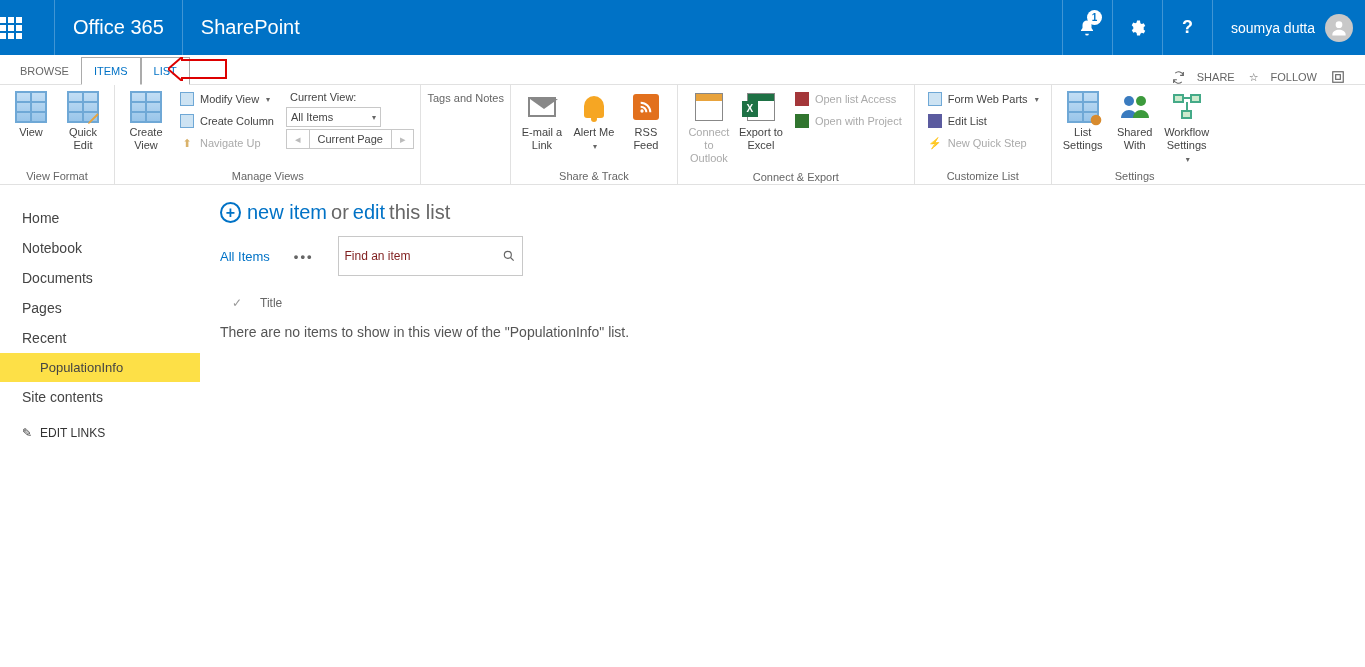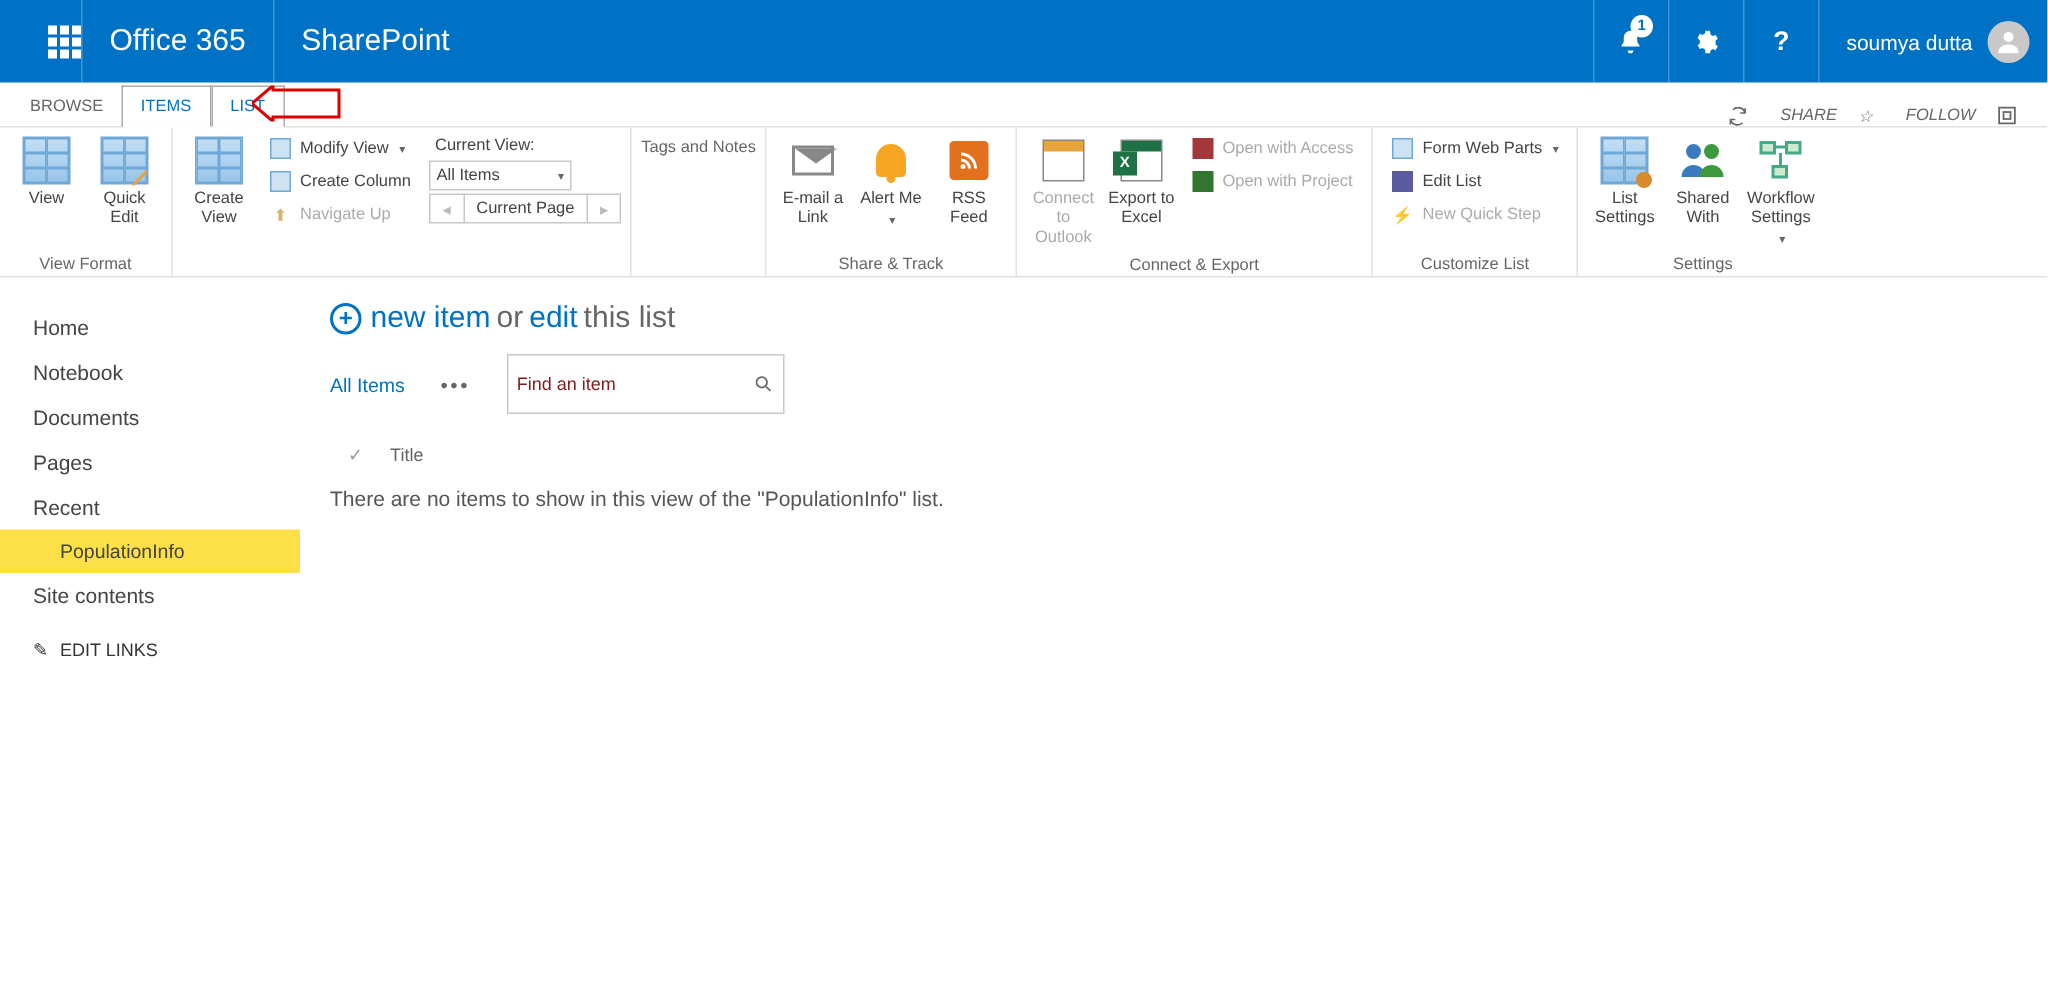--- a/index.html
+++ b/index.html
@@ -1,36 +1,36 @@
 <!DOCTYPE html>
 <html><head>
 <meta charset="utf-8">
 <style>
 * { box-sizing: border-box; margin: 0; padding: 0; }
 body { font-family: "Segoe UI", Tahoma, sans-serif; font-size: 13px; color: #444; background: #fff; width: 1365px; }
 .suitebar { height: 55px; background: #0072c6; color: #fff; display: flex; align-items: stretch; }
-.suite-cell { display: flex; align-items: center; justify-content: flex-end; padding: 0 18px; border-right: 1px solid rgba(255,255,255,0.25); }
+.suite-cell { display: flex; align-items: center; justify-content: flex-start; padding: 0 18px; border-right: 1px solid rgba(255,255,255,0.25); }
 .suite-cell.noborder { border-right: none; }
 .waffle { width: 55px; padding: 0; }
 .waffle-grid { display: grid; grid-template-columns: repeat(3,6px); grid-template-rows: repeat(3,6px); gap: 2px; }
 .waffle-grid span { background: #fff; width: 6px; height: 6px; }
 .suite-brand { font-size: 20px; color: #fff; font-weight: 400; }
 .suite-right { margin-left: auto; display: flex; align-items: stretch; }
 .suite-icon { width: 50px; display: flex; align-items: center; justify-content: center; border-left: 1px solid rgba(255,255,255,0.25); position: relative; font-size: 18px; }
 .badge { position: absolute; top: 10px; right: 10px; background: #fff; color: #0072c6; border-radius: 50%; width: 15px; height: 15px; font-size: 10px; display: flex; align-items: center; justify-content: center; font-weight: bold; }
 .suite-user { padding: 0 12px 0 18px; display: flex; align-items: center; gap: 10px; border-left: 1px solid rgba(255,255,255,0.25); font-size: 14px; }
 .avatar { width: 28px; height: 28px; border-radius: 50%; background: #c8c8c8; display: flex; align-items: center; justify-content: center; }
 .avatar svg { width: 20px; height: 20px; fill: #fff; }
 
 .tabrow { height: 30px; border-bottom: 1px solid #e1e1e1; display: flex; align-items: flex-end; padding-left: 8px; }
 .tab { font-size: 11px; color: #666; padding: 7px 12px; cursor: pointer; }
 .tab.boxed { border: 1px solid #ababab; border-bottom: 1px solid #fff; margin-bottom: -1px; background: #fff; color: #0072c6; }
 .tab.active.boxed { color: #0072c6; }
 .tab-actions { margin-left: auto; display: flex; align-items: center; gap: 14px; padding-right: 20px; color: #666; font-size: 11px; }
-.tab-actions span { display: flex; align-items: center; gap: 22px; cursor: pointer; font-style: italic; }
+.tab-actions span { display: flex; align-items: center; gap: 12px; cursor: pointer; }
 
 .arrow-ann { position: absolute; }
 .arrow-ann svg { display: block; }
 
 .ribbon { display: flex; border-bottom: 1px solid #e1e1e1; background: #fff; height: 100px; }
 .rgroup { border-right: 1px solid #e1e1e1; padding: 4px 6px 0 6px; display: flex; flex-direction: column; }
 .rgroup-body { display: flex; gap: 2px; flex: 1; align-items: flex-start; }
 .rgroup-label { text-align: center; font-size: 11px; color: #666; padding: 3px 0 2px 0; }
 .big-btn { display: flex; flex-direction: column; align-items: center; justify-content: flex-start; width: 50px; padding: 2px; cursor: pointer; text-align: center; font-size: 11px; line-height: 1.2; gap: 3px; }
 .big-btn .ic { width: 32px; height: 32px; display: flex; align-items: center; justify-content: center; }
@@ -229,20 +229,21 @@
             <span>All Items</span>
             <span class="caret">▾</span>
           </div>
         <div class="pager">
             <div style="color:#bbb">◂</div>
             <div>Current Page</div>
             <div style="color:#bbb">▸</div>
           </div>
       </div>
     </div>
+    <div class="rgroup-label">Manage Views</div>
   </div>
 
   <div class="rgroup">
     <div class="rgroup-label">Tags and Notes</div>
   </div>
 
   <div class="rgroup">
     <div class="rgroup-body">
       <div class="big-btn">
           <div class="ic">
@@ -289,21 +290,21 @@
               <span style="position:absolute;left:-6px;top:7px;width:16px;height:16px;background:#1e7145;color:#fff;font-size:10px;font-weight:bold;display:flex;align-items:center;justify-content:center">X</span>
             </div>
           </div>
           <span>Export to Excel</span>
         </div>
       <div class="small-row">
         <div class="small-btn" style="color:#aaa">
             <span class="ic">
               <span class="ic-block" style="background:#a4373a"></span>
             </span>
-            <span>Open with Access</span>
+            <span>Open list Access</span>
           </div>
         <div class="small-btn" style="color:#aaa">
             <span class="ic">
               <span class="ic-block" style="background:#31752f"></span>
             </span>
             <span>Open with Project</span>
           </div>
       </div>
     </div>
     <div class="rgroup-label">Connect &amp; Export</div>

